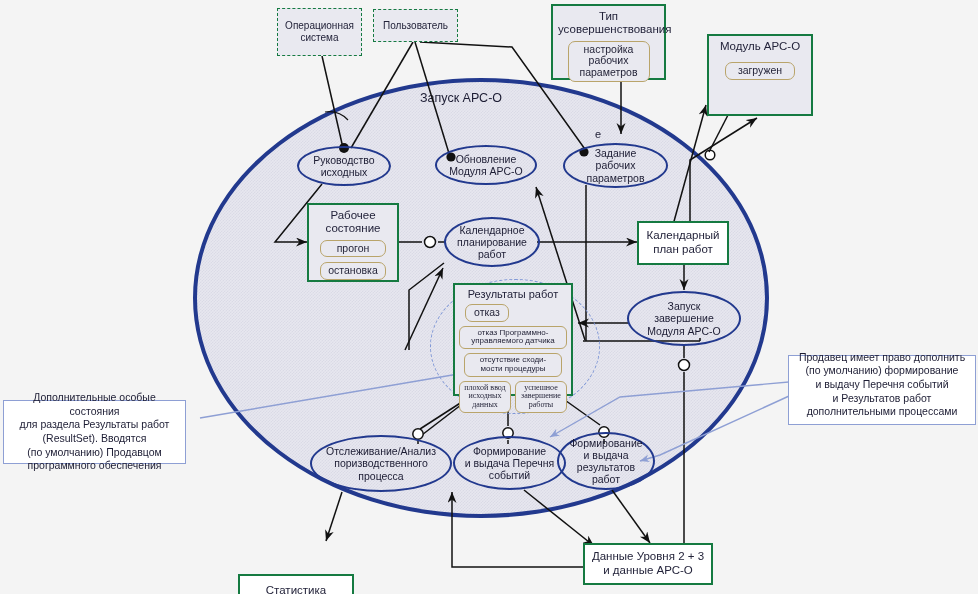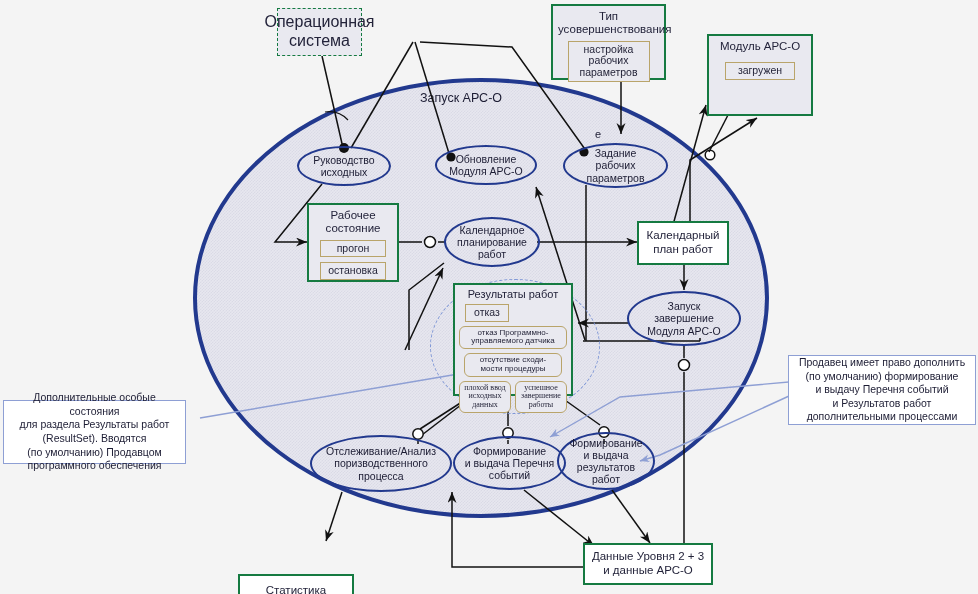--- a/index.html
+++ b/index.html
@@ -16,37 +16,37 @@
   }
   #edges { position: absolute; left: 0; top: 0; width: 978px; height: 594px; }
   .node { position: absolute; }
 
   
   .actor-box {
     border: 1.6px dashed #157a41;
     background: #e9e9f0;
     display: flex; align-items: center; justify-content: center;
     text-align: center;
-    font-size: 16px; color: #23233a; line-height: 1.16;
+    font-size: 10px; color: #23233a; line-height: 1.16;
     padding: 2px 3px;
   }
   
   .state-box {
     border: 2.5px solid #157a41;
     background: #e9e9f0;
     padding: 4px 5px 6px 5px;
   }
   .state-title {
     text-align: center; font-size: 11.5px; color: #23233a;
     line-height: 1.16; margin-bottom: 4px;
   }
   .state-title.sm { font-size: 11px; }
   .pill {
     border: 1.8px solid #b9a46a;
-    border-radius: 0;
+    border-radius: 7px;
     background: #e9e9f0;
     text-align: center;
     font-size: 10.5px; color: #1f1f34;
     line-height: 1.12;
     padding: 2px 4px;
     margin: 0 auto 5px auto;
   }
   .pill:last-child { margin-bottom: 0; }
   .pill.tiny { font-size: 8px; border-radius: 6px; line-height: 1.1; }
 
@@ -210,20 +210,23 @@
     <path d="M200,418 L470,372" stroke="#8e9fd4" stroke-width="1.4" fill="none" marker-end="url(#arrowBlue)"></path>
     <path d="M800,381 L620,397 L550,437" stroke="#8e9fd4" stroke-width="1.4" fill="none" marker-end="url(#arrowBlue)"></path>
     <path d="M800,391 L660,455 L640,461" stroke="#8e9fd4" stroke-width="1.4" fill="none" marker-end="url(#arrowBlue)"></path>
   </svg>
 
   <div id="result-halo"></div>
 
   <div class="node actor-box" style="left:277px; top:8px; width:85px; height:48px;">
     <span style="white-space:pre-line">Операционная
 система</span>
+  </div>
+  <div class="node actor-box" style="left:373px; top:9px; width:85px; height:33px;">
+    <span style="white-space:pre-line">Пользователь</span>
   </div>
 
   <div class="node state-box" style="left:551px; top:4px; width:115px; height:76px;">
     <div class="state-title" style="white-space:pre-line">Тип
 усовершенствования</div>
     <div class="pill" style="width: 82px; white-space: pre-line;">настройка
 рабочих
 параметров</div>
   </div>
 
@@ -310,21 +313,21 @@
 и данные АРС-О</span>
   </div>
 
   <div class="note" style="left:3px; top:400px; width:183px; height:64px;">
     <span style="white-space: pre-line;">Дополнительные особые состояния
 для раздела Результаты работ
 (ResultSet). Вводятся
 (по умолчанию) Продавцом
 программного обеспечения</span>
   </div>
-  <div class="note" style="left:788px; top:355px; width:188px; height:70px;">
+  <div class="note" style="left:788px; top:355px; width:188px; height:70px;align-items:flex-end;">
     <span style="white-space: pre-line;">Продавец имеет право дополнить
 (по умолчанию) формирование
 и выдачу Перечня событий
 и Результатов работ
 дополнительными процессами</span>
   </div>
 
   <div class="edge-label" style="left:595px; top:128px;">e</div>
 
 </div>

